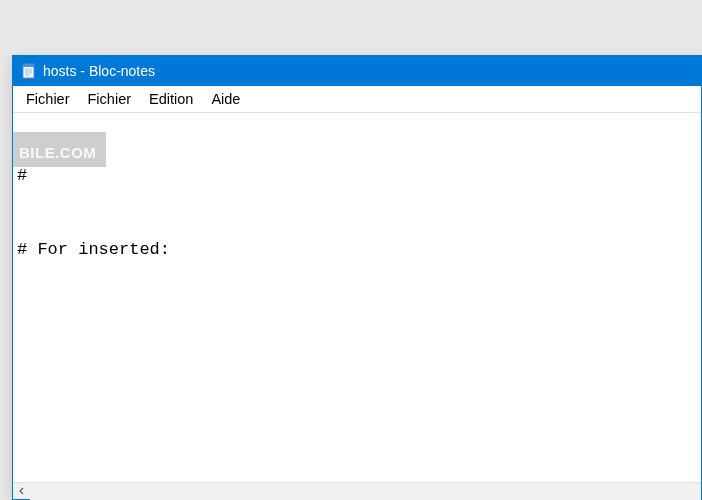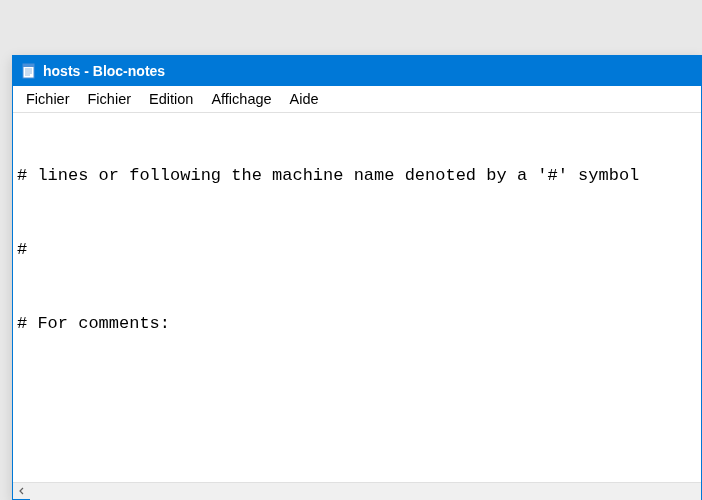--- a/index.html
+++ b/index.html
@@ -28,21 +28,20 @@
       box-shadow: 0 4px 12px rgba(0,0,0,0.15);
     }
     .titlebar {
       background: #0078d7;
       color: #fff;
       height: 30px;
       display: flex;
       align-items: center;
       padding: 0 8px;
       font-size: 14px;
-      font-weight: bold;
     }
     .titlebar .icon {
       width: 16px;
       height: 16px;
       margin-right: 6px;
       display: inline-flex;
       align-items: center;
       justify-content: center;
     }
     .menubar {
@@ -124,33 +123,32 @@
         <line x1="4" y1="12" x2="9" y2="12" stroke="#7aa8d8" stroke-width="0.8"></line>
       </svg>
     </span>
     <span>hosts - Bloc-notes</span>
   </div>
 
   <div class="menubar">
     <div class="menu-item">Fichier</div>
     <div class="menu-item">Fichier</div>
     <div class="menu-item">Edition</div>
-    <div class="menu-item">Affichage</div>
     <div class="menu-item">Aide</div>
   </div>
 
   <div class="editor">
-    <div class="line"># lines or following the machine name denoted by a '#' symbol</div>
     <div class="line">#</div>
-    <div class="line"># For comments:</div>
+    <div class="line"># For inserted:</div>
     <div class="line"></div>
     
     
     
 
+    <div class="watermark">BILE.COM</div>
   </div>
 
   <div class="scrollbar-h">
     <div class="scroll-btn">
       <svg width="8" height="8" viewBox="0 0 8 8">
           <path d="M5 1 L2 4 L5 7" fill="none" stroke="#606060" stroke-width="1.2"></path>
         </svg>
     </div>
     <div class="scroll-track"></div>
   </div>

